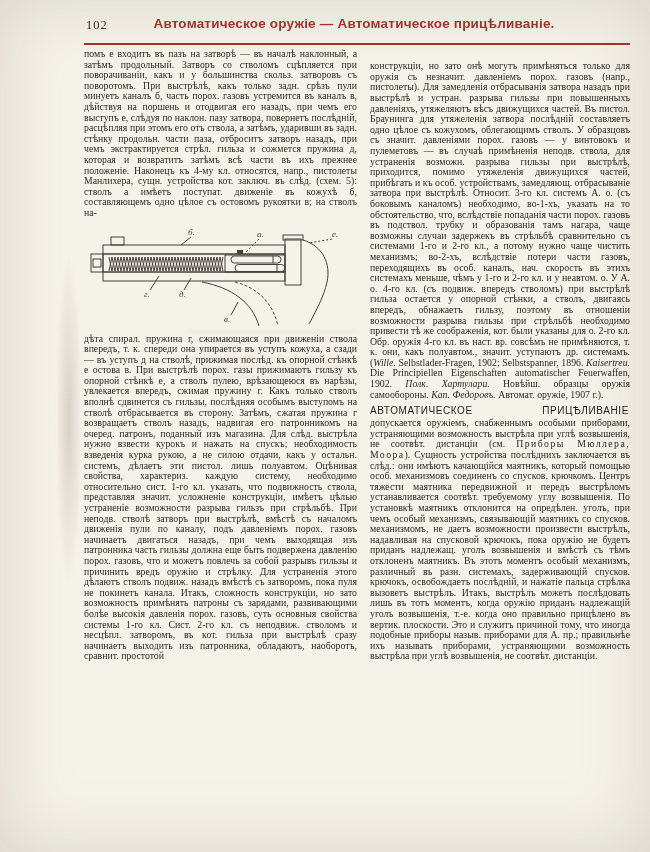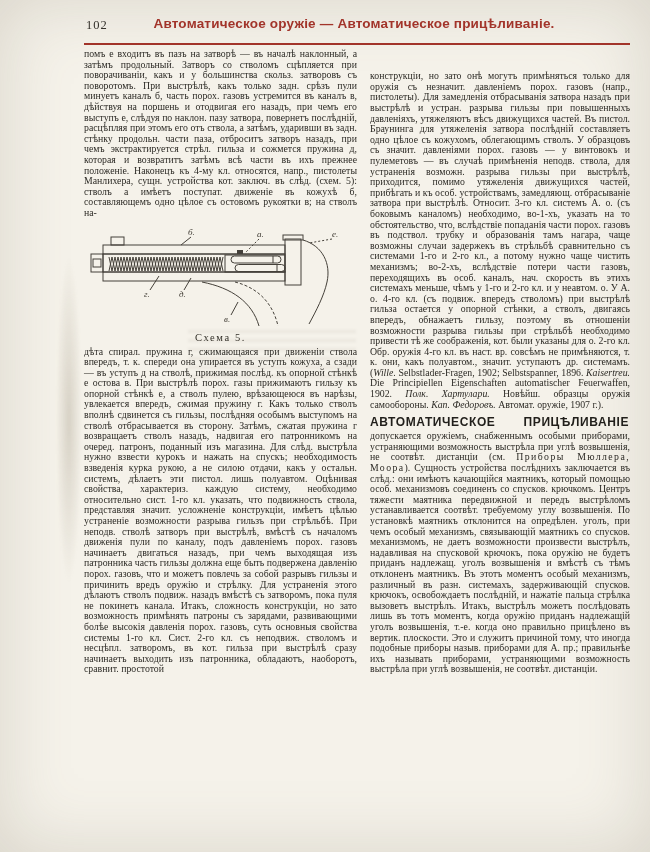--- a/index.html
+++ b/index.html
@@ -51,22 +51,22 @@
   .col{width:273px;}
   .col-right{width:260px;}
   .body-text{
     margin:0;font-size:9.8px;line-height:10.6px;text-align:justify;
     color:var(--ink);
   }
   .body-text i{}
   .spaced{letter-spacing:1.4px;}
   .entry-heading{
     margin:5px 1px 2px 0;
-    font-family:"Liberation Sans", sans-serif;font-weight:700;
-    font-size:12px;letter-spacing:.6px;color:#211f1b;
+    font-family:"Liberation Sans", sans-serif;font-weight:400;
+    font-size:10px;letter-spacing:.6px;color:#211f1b;
     text-align:justify;text-align-last:justify;
   }
   figure.schema{margin:7px 0 4px 0;text-align:center;}
   figure.schema svg{display:block;margin:0 auto;}
   figcaption{
     font-size:10.5px;letter-spacing:1.6px;color:#34312a;margin-top:2px;
   }
   .fig-stroke{stroke:#45413a;fill:none;stroke-width:1;}
   .fig-label{font-family:"Liberation Serif", serif;font-style:italic;font-size:9px;fill:#3b372f;}
 </style>
@@ -131,21 +131,20 @@
           <line class="fig-stroke" stroke-width="0.7" x1="97" y1="64" x2="104" y2="52"></line>
           <line class="fig-stroke" stroke-width="0.7" x1="144" y1="89" x2="151" y2="76"></line>
 
           <text class="fig-label" x="101" y="9">б.</text>
           <text class="fig-label" x="170" y="11">а.</text>
           <text class="fig-label" x="245" y="11">е.</text>
           <text class="fig-label" x="57" y="71">г.</text>
           <text class="fig-label" x="92" y="71">д.</text>
           <text class="fig-label" x="137" y="96">в.</text>
         </svg>
-        <figcaption>Схема 5.</figcaption>
       </figure>
 
       <p class="body-text">дѣта спирал. пружина г, сжимающаяся при движеніи ствола впередъ, т. к. спереди она упирается въ уступъ кожуха, а сзади — въ уступъ д на стволѣ, прижимая послѣд. къ опорной стѣнкѣ е остова в. При выстрѣлѣ порох. газы прижимаютъ гильзу къ опорной стѣнкѣ е, а стволъ пулею, врѣзающеюся въ нарѣзы, увлекается впередъ, сжимая пружину г. Какъ только стволъ вполнѣ сдвинется съ гильзы, послѣдняя особымъ выступомъ на стволѣ отбрасывается въ сторону. Затѣмъ, сжатая пружина г возвращаетъ стволъ назадъ, надвигая его патронникомъ на очеред. патронъ, поданный изъ магазина. Для слѣд. выстрѣла нужно взвести курокъ и нажать на спускъ; необходимость взведенія курка рукою, а не силою отдачи, какъ у остальн. системъ, дѣлаетъ эти пистол. лишь полуавтом. Оцѣнивая свойства, характериз. каждую систему, необходимо относительно сист. 1-го кл. указать, что подвижность ствола, представляя значит. усложненіе конструкціи, имѣетъ цѣлью устраненіе возможности разрыва гильзъ при стрѣльбѣ. При неподв. стволѣ затворъ при выстрѣлѣ, вмѣстѣ съ началомъ движенія пули по каналу, подъ давленіемъ порох. газовъ начинаетъ двигаться назадъ, при чемъ выходящая изъ патронника часть гильзы должна еще быть подвержена давленію порох. газовъ, что и можетъ повлечь за собой разрывъ гильзы и причинить вредъ оружію и стрѣлку. Для устраненія этого дѣлаютъ стволъ подвиж. назадъ вмѣстѣ съ затворомъ, пока пуля не покинетъ канала. Итакъ, сложность конструкціи, но зато возможность примѣнять патроны съ зарядами, развивающими болѣе высокія давленія порох. газовъ, суть основныя свойства системы 1-го кл. Сист. 2-го кл. съ неподвиж. стволомъ и несцѣпл. затворомъ, въ кот. гильза при выстрѣлѣ сразу начинаетъ выходить изъ патронника, обладаютъ, наоборотъ, сравнит. простотой</p>
     </section>
 
     <section class="col col-right">
       <p class="body-text"><span>конструкціи, но зато онѣ могутъ примѣняться только для оружія съ незначит. давленіемъ порох. газовъ (напр., пистолеты). Для замедленія отбрасыванія затвора назадъ при выстрѣлѣ и устран. разрыва гильзы при повышенныхъ давленіяхъ, утяжеляютъ вѣсъ движущихся частей. Въ пистол. Браунинга для утяжеленія затвора послѣдній составляетъ одно цѣлое съ кожухомъ, облегающимъ стволъ. У образцовъ съ значит. давленіями порох. газовъ — у винтовокъ и пулеметовъ — въ случаѣ примѣненія неподв. ствола, для устраненія возможн. разрыва гильзы при выстрѣлѣ, приходится, помимо утяжеленія движущихся частей, прибѣгать и къ особ. устройствамъ, замедляющ. отбрасываніе затвора при выстрѣлѣ. Относит. 3-го кл. системъ А. о. (съ боковымъ каналомъ) необходимо, во-1-хъ, указать на то обстоятельство, что, вслѣдствіе попаданія части порох. газовъ въ подствол. трубку и образованія тамъ нагара, чаще возможны случаи задержекъ въ стрѣльбѣ сравнительно съ системами 1-го и 2-го кл., а потому нужно чаще чистить механизмъ; во-2-хъ, вслѣдствіе потери части газовъ, переходящихъ въ особ. каналъ, нач. скорость въ этихъ системахъ меньше, чѣмъ у 1-го и 2-го кл. и у неавтом. о. У А. о. 4-го кл. (съ подвиж. впередъ стволомъ) при выстрѣлѣ гильза остается у опорной стѣнки, а стволъ, двигаясь впередъ, обнажаетъ гильзу, поэтому въ отношеніи возможности разрыва гильзы при стрѣльбѣ необходимо привести тѣ же соображенія, кот. были указаны для о. 2-го кл. Обр. оружія 4-го кл. въ наст. вр. совсѣмъ не примѣняются, т. к. они, какъ полуавтом., значит. уступаютъ др. системамъ. (</span><i>Wille.</i><span> Selbstlader-Fragen, 1902; Selbstspanner, 1896. </span><i>Kaisertreu.</i><span> Die Principiellen Eigenschaften automatischer Feuerwaffen, 1902. </span><i>Полк. Хартулари.</i><span> Новѣйш. образцы оружія самообороны. </span><i>Кап. Федоровъ.</i><span> Автомат. оружіе, 1907 г.).</span></p>
 
       <h2 class="entry-heading">АВТОМАТИЧЕСКОЕ ПРИЦѢЛИВАНІЕ</h2>
 

